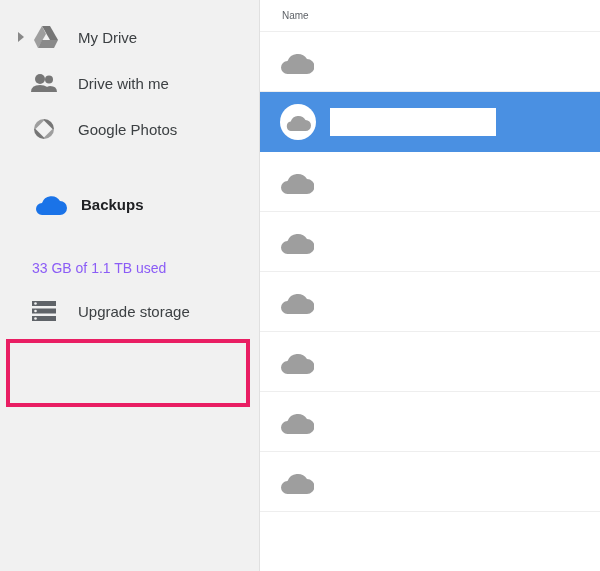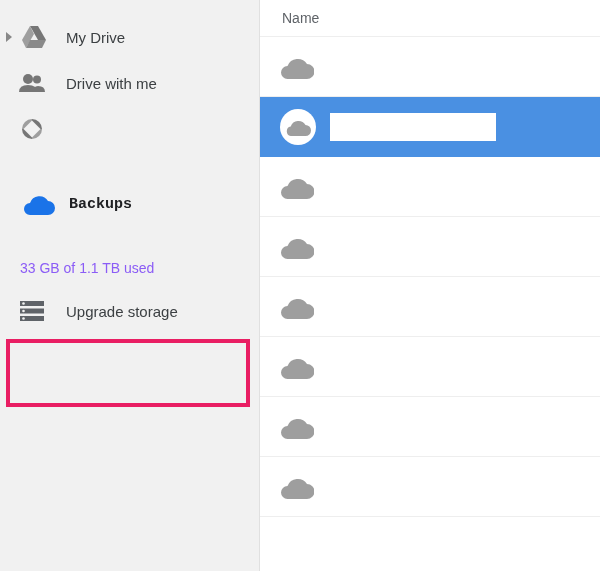--- a/index.html
+++ b/index.html
@@ -14,20 +14,21 @@
       background: #fafafa;
       display: flex;
       overflow: hidden;
     }
     .sidebar {
       width: 260px;
       background: #f1f1f1;
       padding-top: 14px;
       border-right: 1px solid #e0e0e0;
       position: relative;
+      padding-left: 12px;
     }
     .sidebar-item {
       display: flex;
       align-items: center;
       height: 46px;
       padding-left: 16px;
       cursor: pointer;
       color: #5f6368;
       font-size: 15px;
     }
@@ -52,21 +53,20 @@
     .sidebar-item.first .icon-slot {
       margin-right: 16px;
     }
     .label {
       color: #3c4043;
       font-weight: 400;
     }
     .label.bold {
       font-weight: 700;
       color: #202124;
-      font-family: Liberation Mono, monospace;
     }
     .highlight-box {
       position: absolute;
       left: 6px;
       width: 244px;
       top: 339px;
       height: 68px;
       border: 4px solid #e91e63;
       pointer-events: none;
     }
@@ -84,21 +84,21 @@
       color: #8b5cf6;
       font-size: 14px;
     }
     .main {
       flex: 1;
       background: #fff;
     }
     .list-header {
       padding: 10px 0 10px 22px;
       color: #5f6368;
-      font-size: 14px;
+      font-size: 10px;
       border-bottom: 1px solid #eee;
     }
     .list-item {
       display: flex;
       align-items: center;
       height: 60px;
       padding-left: 20px;
       border-bottom: 1px solid #eee;
       cursor: pointer;
     }
@@ -161,20 +161,21 @@
   <div class="sidebar-item">
     <span class="icon-slot">
       <svg width="24" height="24" viewBox="0 0 24 24">
         <path d="M12 12 L12 2 A10 10 0 0 1 22 12 Z" fill="#767676"></path>
         <path d="M12 12 L22 12 A10 10 0 0 1 12 22 Z" fill="#9e9e9e"></path>
         <path d="M12 12 L12 22 A10 10 0 0 1 2 12 Z" fill="#767676"></path>
         <path d="M12 12 L2 12 A10 10 0 0 1 12 2 Z" fill="#9e9e9e"></path>
         <rect x="6" y="6" width="12" height="12" fill="#f1f1f1" transform="rotate(45 12 12)"></rect>
       </svg>
     </span>
+    <span class="label">Google Photos</span>
   </div>
 
 
 
   <div class="sidebar-item backups">
     <span class="icon-slot">
       <svg width="32" height="22" viewBox="0 0 32 22">
         <path d="M25 22 A7 7 0 0 0 25 8 A10 10 0 0 0 7 10 A6 6 0 0 0 7 22 Z" fill="#1a73e8"></path>
       </svg>
     </span>

